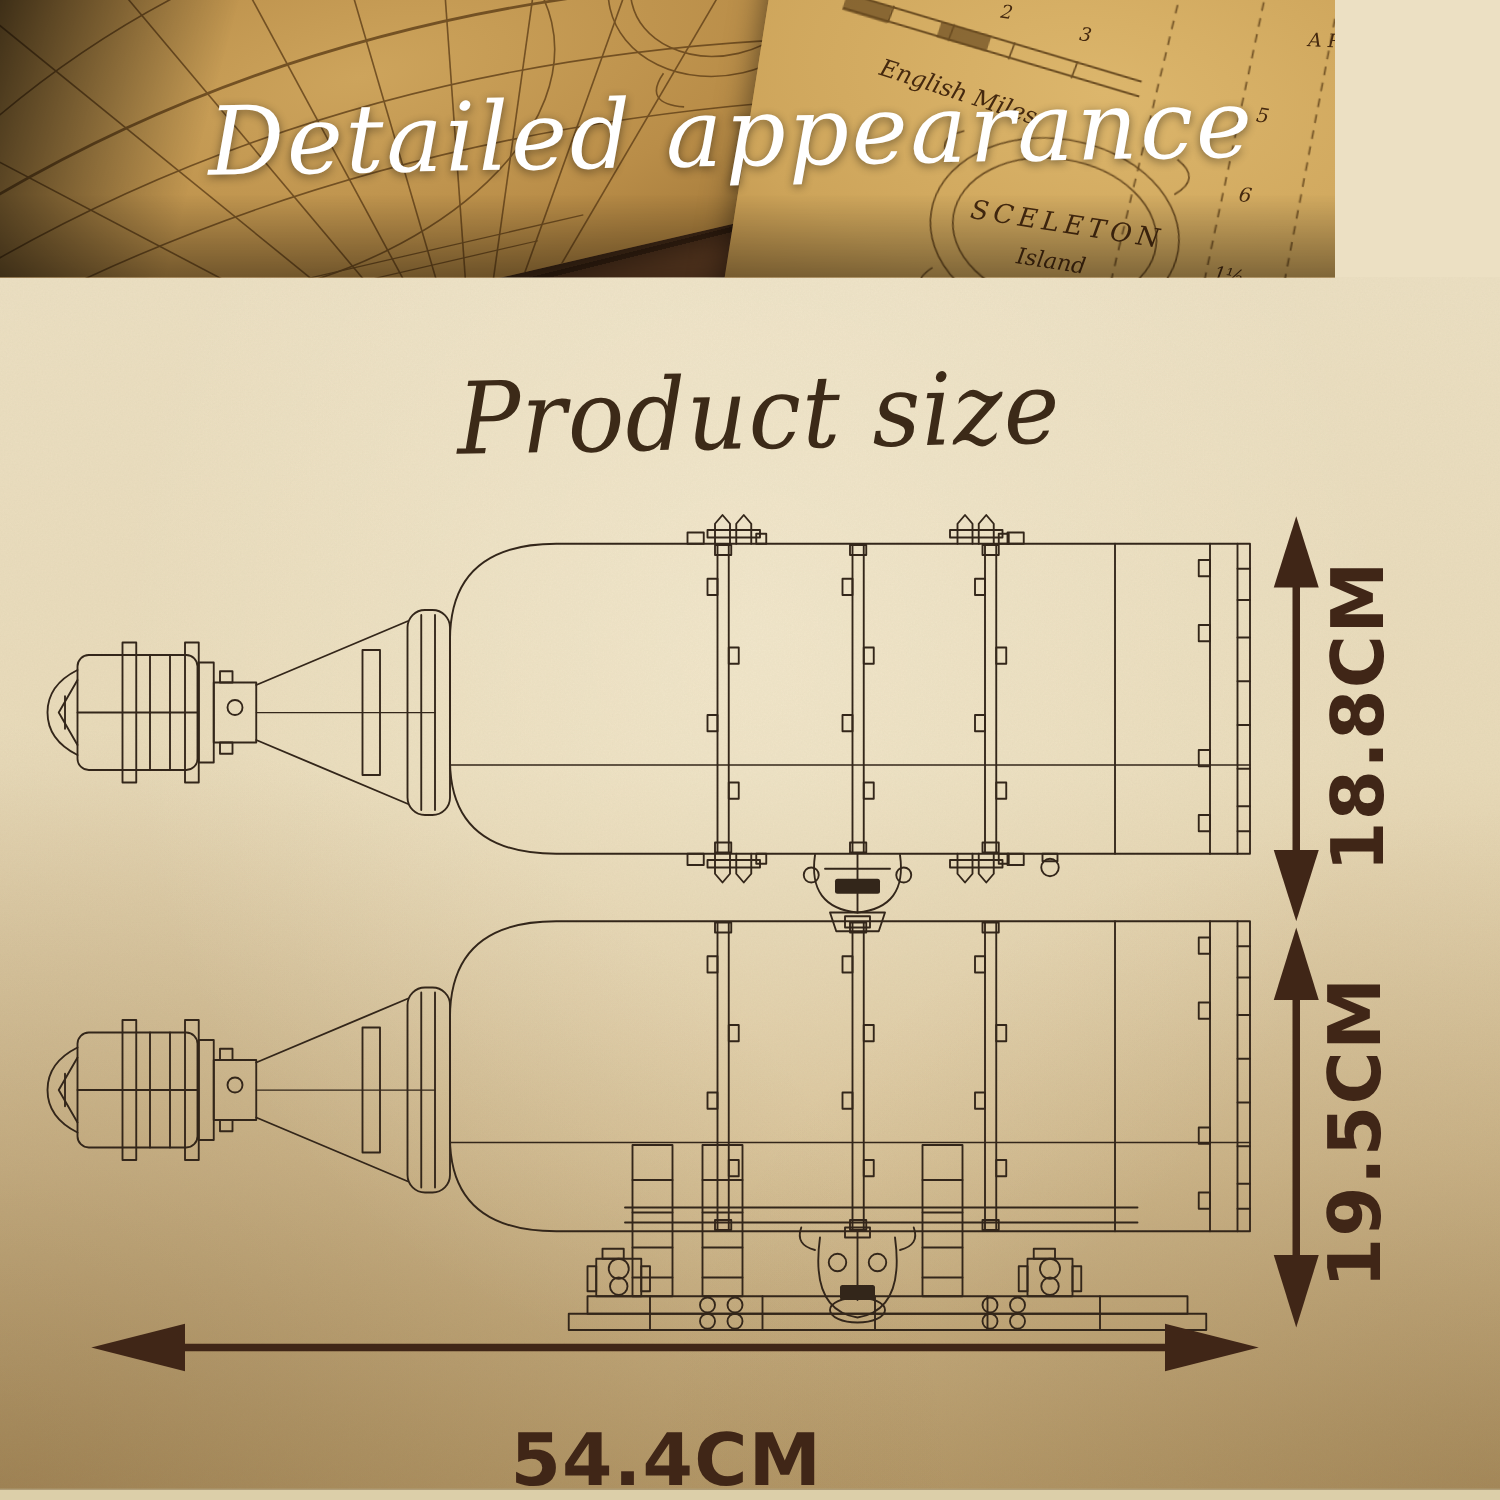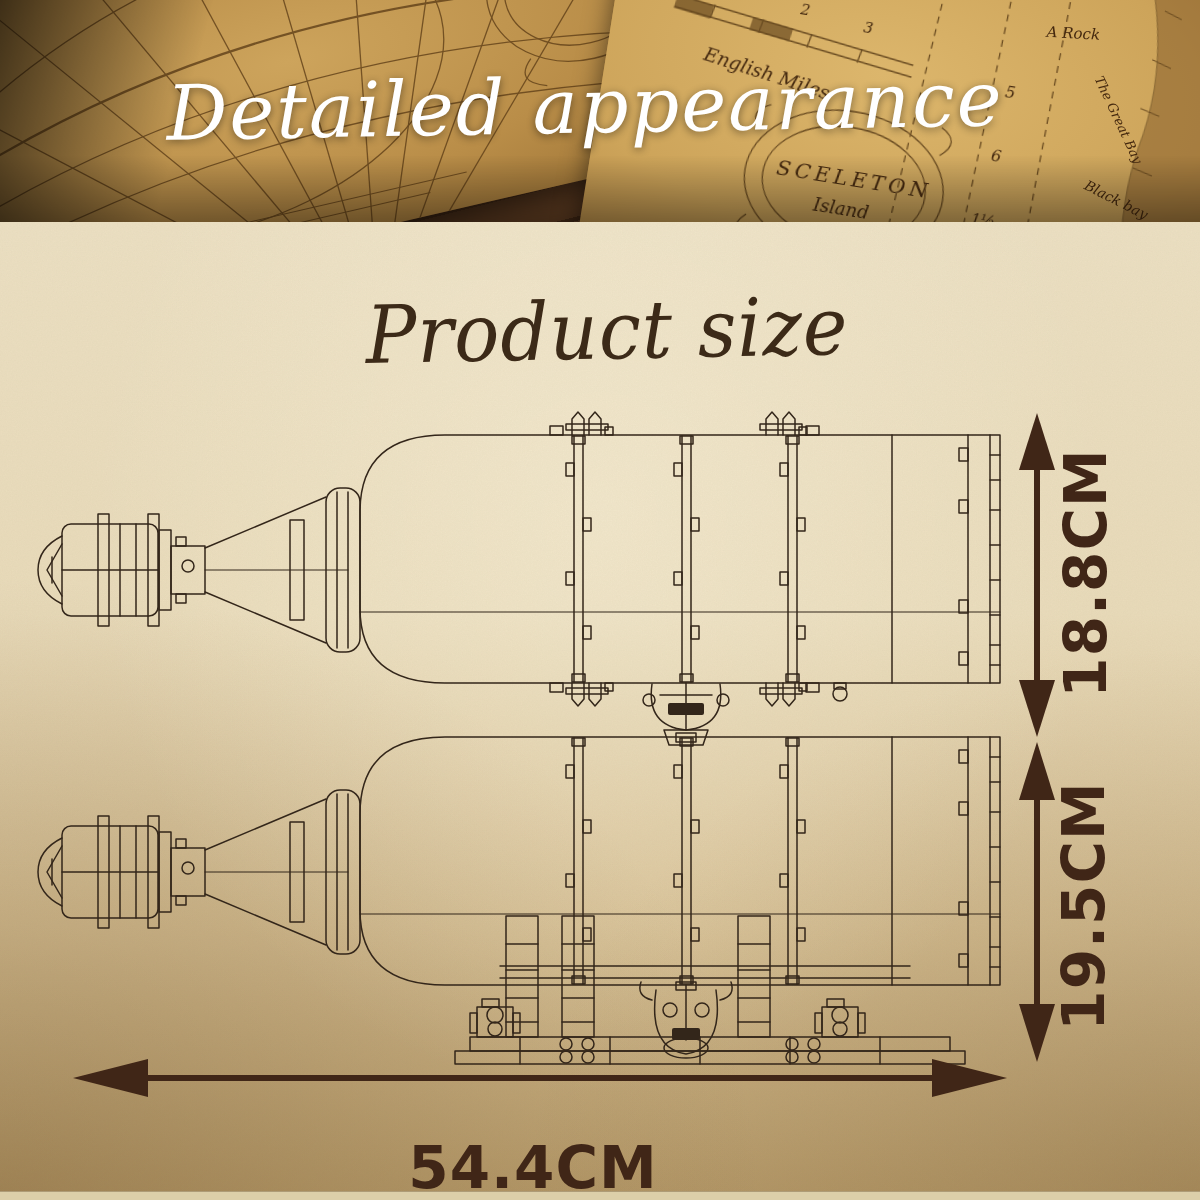--- a/index.html
+++ b/index.html
@@ -1,21 +1,21 @@
 <!DOCTYPE html>
 <html style="--dimension-marks: #402617; --line-art: #33261a; --title-text: #3c2a18; --banner-text: #ffffff; --parchment-top: #ece0c3; --parchment-bottom: #b79b6a; --map-label-ink: #4a2c12;"><head>
 <meta charset="utf-8">
 <style>
   html,body{margin:0;padding:0;background:#222;}
   *{box-sizing:border-box;}
   .stage{position:relative;width:1200px;height:1200px;overflow:hidden;
          font-family:"Liberation Sans",sans-serif;background:var(--parchment-top,#ece0c3);}
 
   
-  .banner{position:absolute;left:0;top:0;width:1200px;height:222px;overflow:hidden;
+  .banner{position:absolute;left:0;top:0;width:1068px;height:222px;overflow:hidden;
     background:
       repeating-linear-gradient(-14deg,#6a4426 0 34px,#5a381e 34px 38px,#73492a 38px 74px,#50311a 74px 78px),
       #4a2d18;}
   .banner::before{content:"";position:absolute;inset:0;z-index:4;pointer-events:none;
       background:linear-gradient(105deg,rgba(0,0,0,.65) 0%,rgba(0,0,0,0) 17%),
                  linear-gradient(to top,rgba(0,0,0,.38),rgba(0,0,0,0) 30%);}
   .map{position:absolute;border-radius:4px;box-shadow:0 10px 26px rgba(0,0,0,.55);}
   .map-left{left:-70px;top:-96px;width:800px;height:330px;transform:rotate(-13deg);z-index:1;
       background:radial-gradient(ellipse at 45% 45%, #cda45c 0%, #b98d48 55%, #9a7134 100%);}
   .map-right{left:600px;top:-62px;width:690px;height:366px;transform:rotate(9deg);z-index:2;

